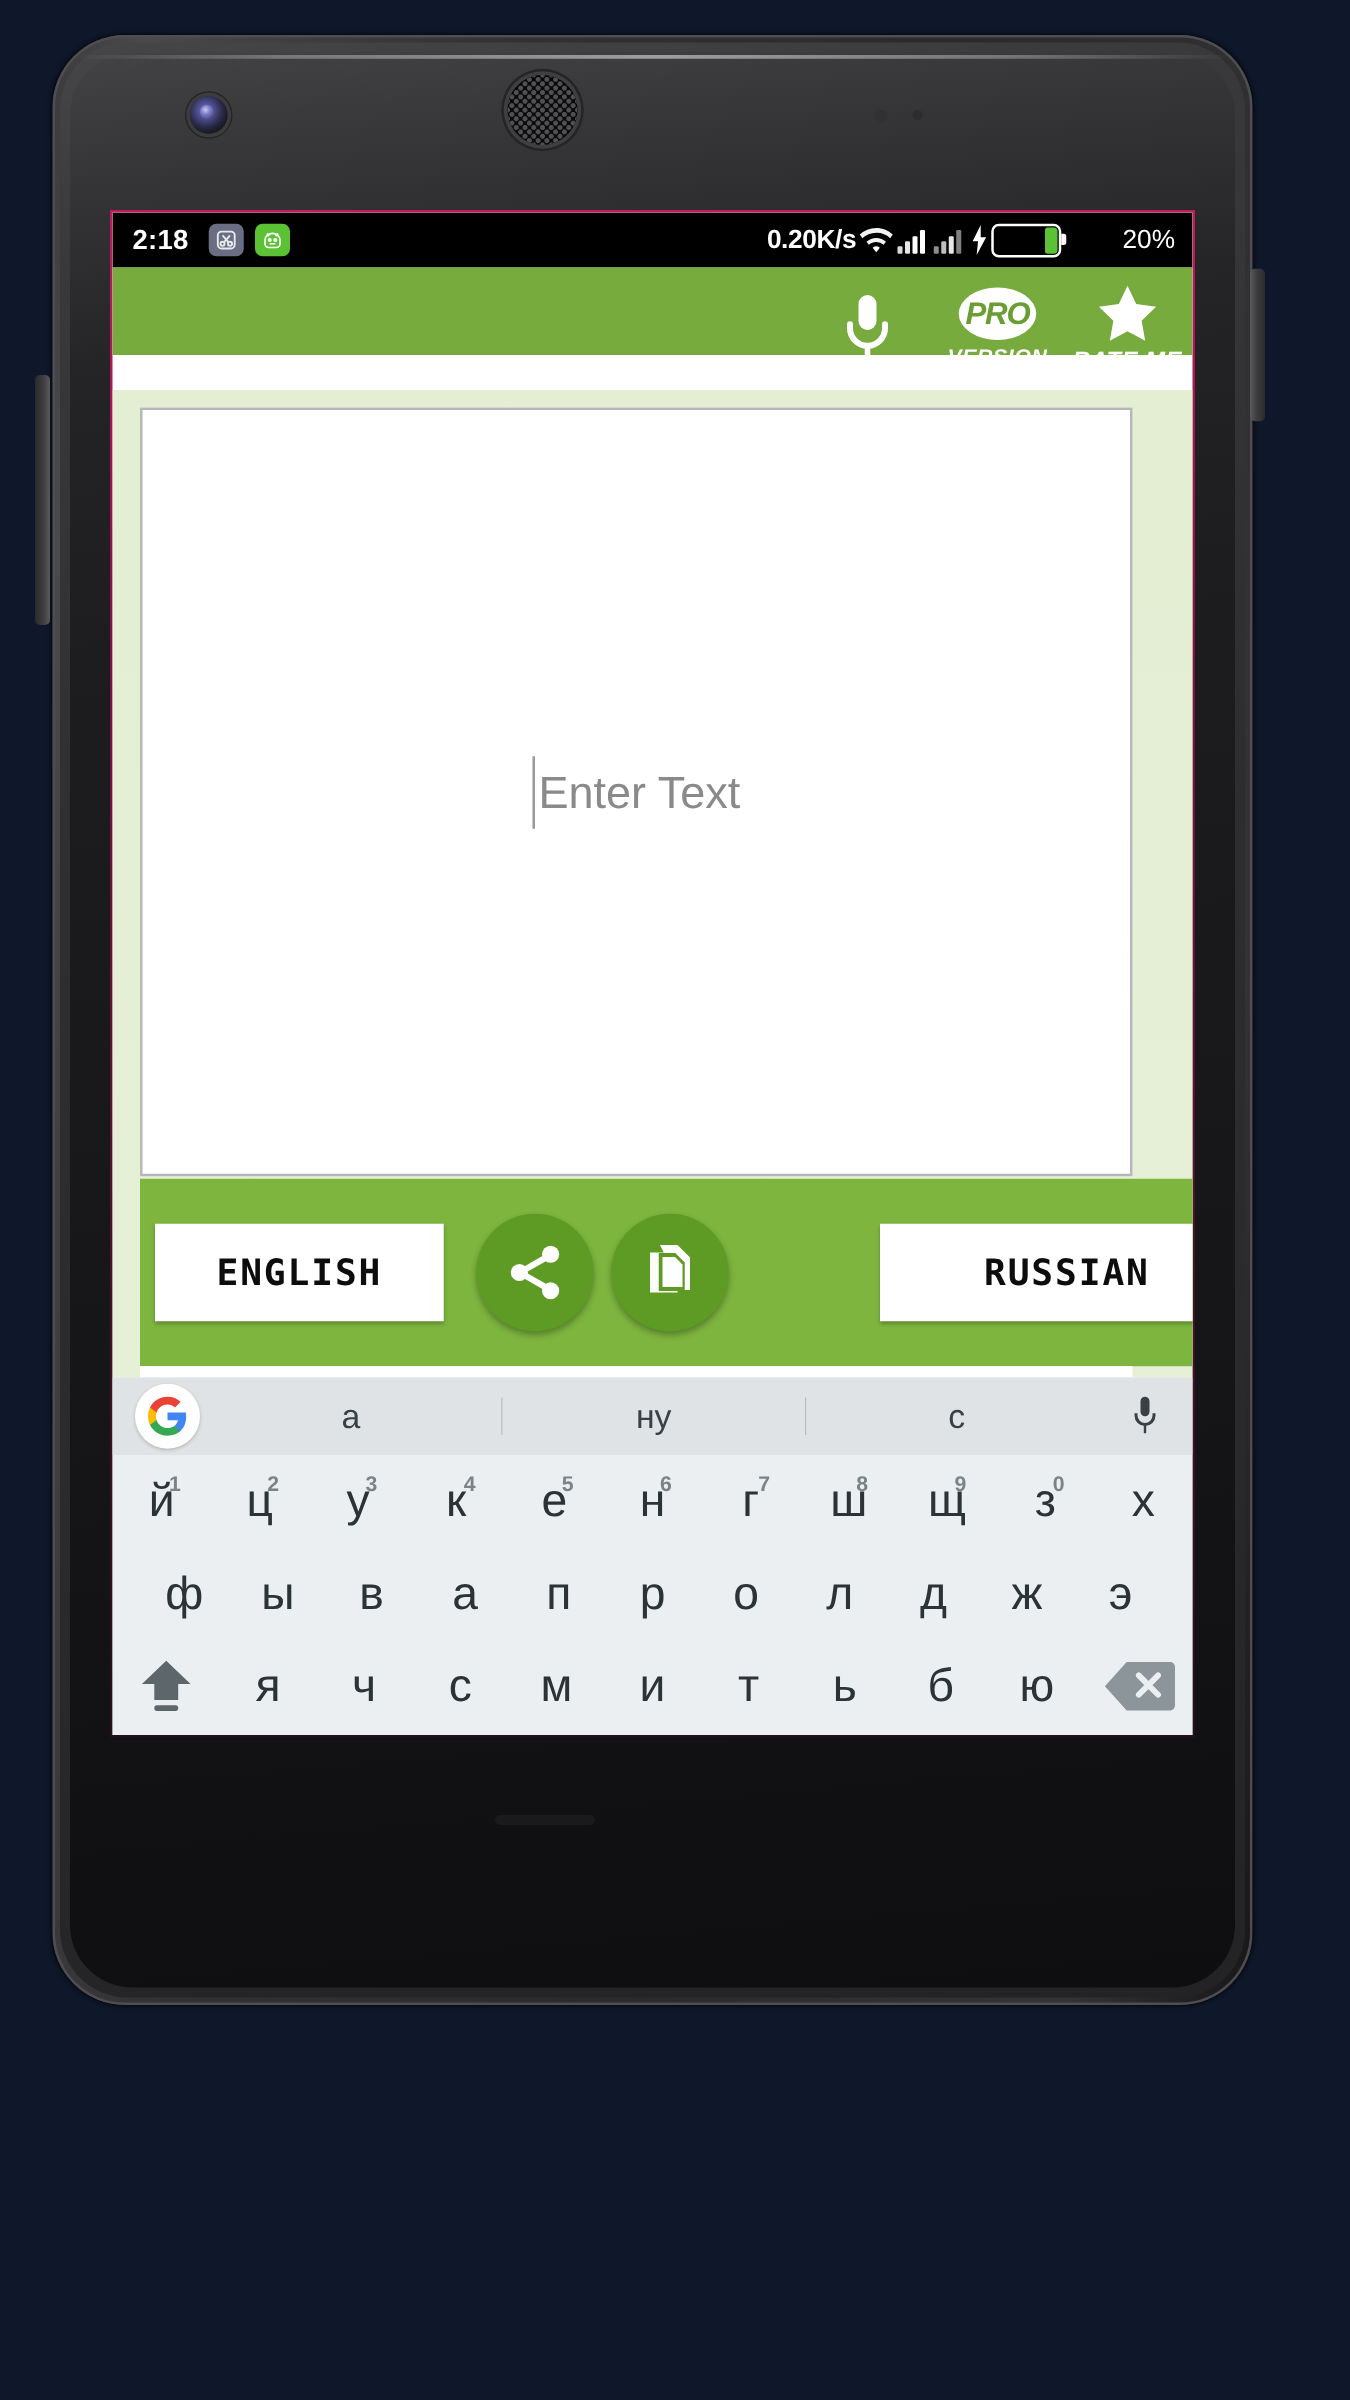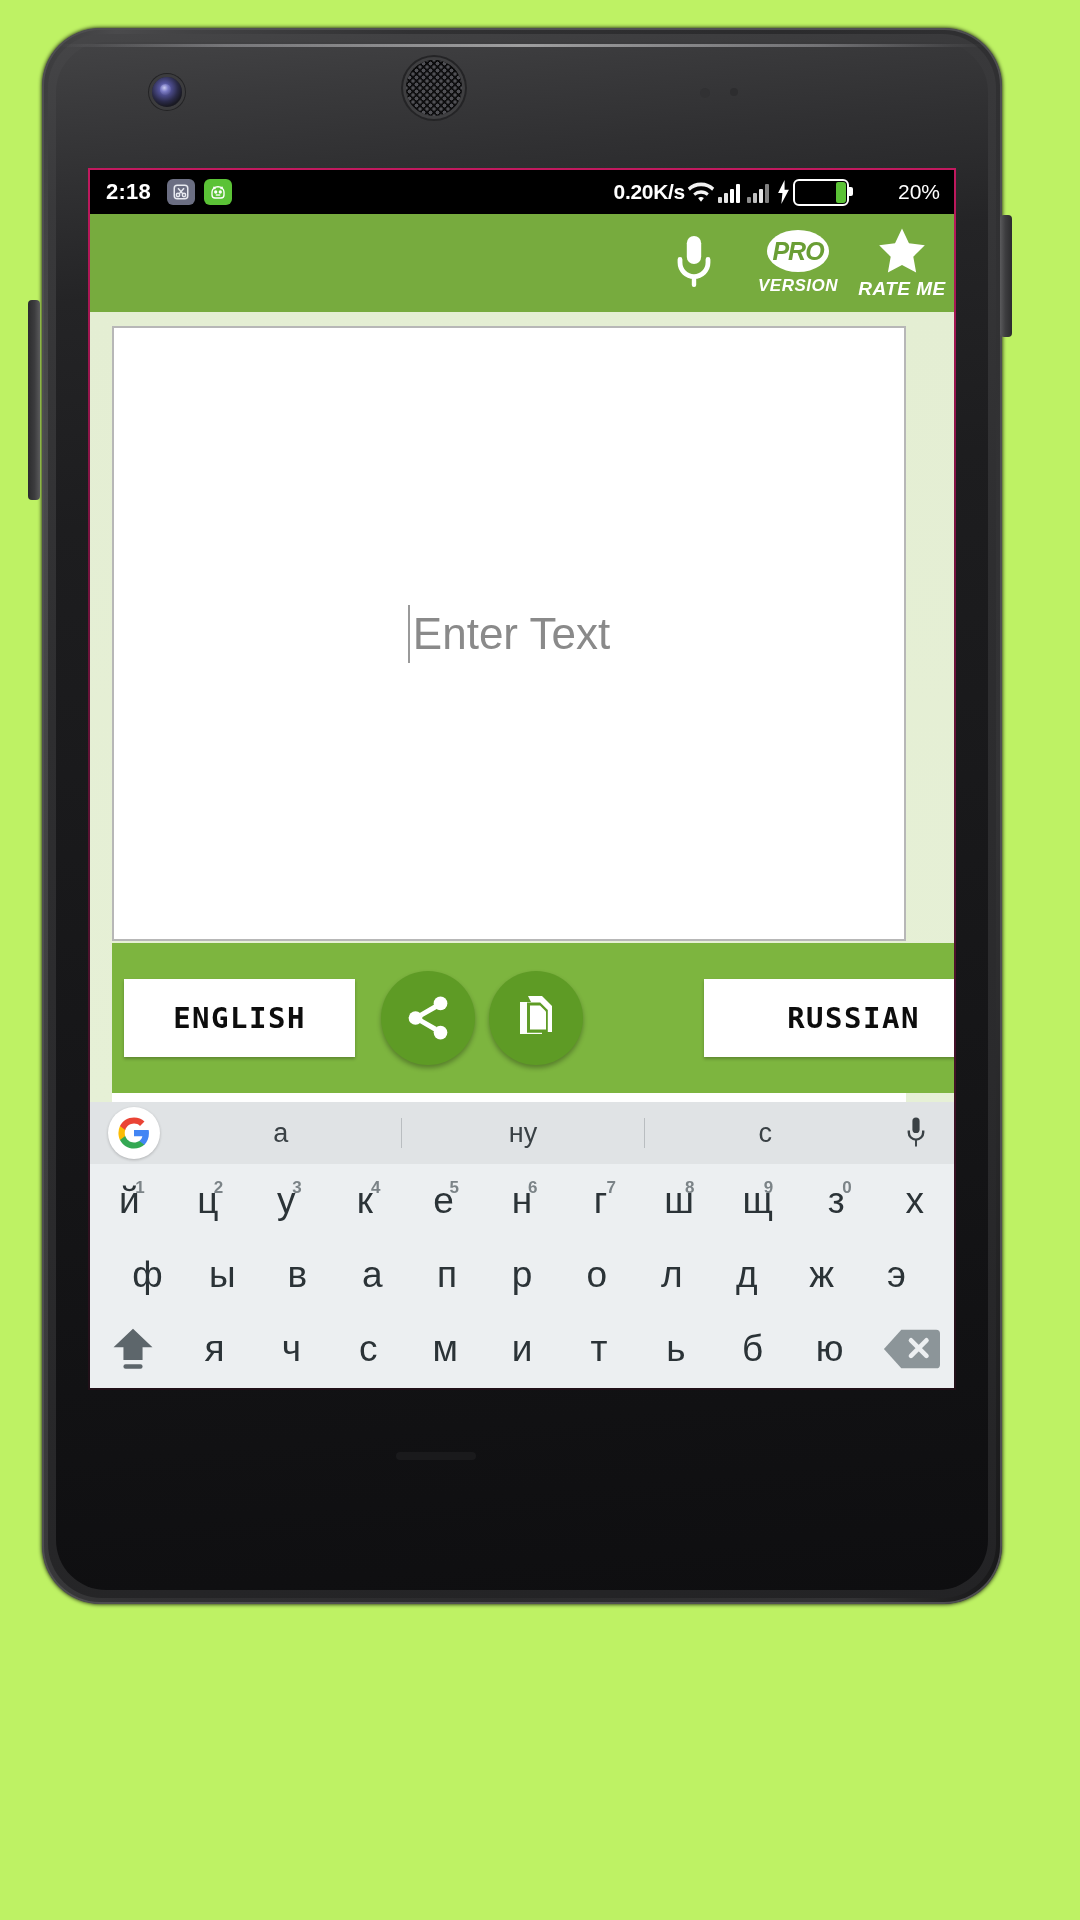--- a/index.html
+++ b/index.html
@@ -1,19 +1,19 @@
 <!DOCTYPE html>
 <html><head>
 <meta charset="utf-8">
 <style>
   html,body{margin:0;padding:0;background:#000;}
   body{width:1080px;height:1920px;overflow:hidden;font-family:"Liberation Sans",sans-serif;}
 
   
-  #device{position:absolute;left:0;top:0;width:1080px;height:1920px;background:#bef264;}
+  #device{position:absolute;left:0;top:0;width:1080px;height:1920px;background:#0f172a;}
 
   .phone-body{
     position:absolute;left:42px;top:28px;width:960px;height:1576px;
     border-radius:58px;
     background:
       linear-gradient(100deg,#3a3a3c 0%,#4a4a4c 6%,#424244 12%,#313133 30%,#2b2b2d 60%,#333335 88%,#171718 100%);
     box-shadow:inset 0 0 0 2px #4e4e50, 0 0 4px #000;
   }
   .phone-inner{
     position:absolute;left:48px;top:34px;width:948px;height:1564px;
@@ -77,37 +77,37 @@
   .sb-badge.gray{background:#6b6e82;}
   .sb-badge.green{background:#5bc236;}
   .sb-right{margin-left:auto;display:flex;align-items:center;gap:1px;margin-right:14px;}
   .sb-speed{font-size:21px;font-weight:bold;letter-spacing:-.3px;}
   .bat{width:52px;height:23px;border:2.5px solid #fff;border-radius:6px;position:relative;display:flex;align-items:center;}
   .bat:after{content:"";position:absolute;right:-6px;top:6px;width:4px;height:9px;background:#fff;border-radius:0 2px 2px 0;}
   .bat-fill{position:absolute;right:1px;top:1px;bottom:1px;width:22%;background:#5bc236;border-radius:2px 3px 3px 2px;}
   .bat-pct{font-size:21px;font-weight:normal;margin-left:48px;}
 
   
-  .appbar{position:absolute;left:0;top:44px;width:864px;height:98px;background:#77ab3e;
+  .appbar{position:absolute;left:0;top:44px;width:864px;height:70px;background:#77ab3e;
     display:flex;justify-content:flex-end;}
   .appbar-item{display:flex;flex-direction:column;align-items:center;justify-content:center;
     width:104px;height:98px;color:#fff;}
   .pro-oval{width:62px;height:42px;border-radius:50%;background:#fff;display:flex;align-items:center;justify-content:center;
     color:#6a9e35;font-weight:bold;font-style:italic;font-size:25px;letter-spacing:-1px;}
   .pro-sub{font-size:17px;font-weight:bold;font-style:italic;letter-spacing:.5px;margin-top:4px;}
   .rate-sub{font-size:19px;font-weight:bold;font-style:italic;letter-spacing:.5px;margin-top:2px;}
 
   
   .appbody{position:absolute;left:0;top:142px;width:864px;height:790px;
     background:linear-gradient(180deg,#e4eed3 0%,#e6f0d6 100%);}
   .textcard{position:absolute;left:22px;top:14px;width:794px;height:615px;background:#fff;
     border:2px solid #b7b7b7;box-sizing:border-box;}
   .placeholder{position:absolute;left:0;top:0;width:100%;height:100%;
     display:flex;align-items:center;justify-content:center;
-    color:#8a8a8a;font-size:44px;font-weight:300;}
+    color:#8a8a8a;font-size:36px;font-weight:300;}
   .caret{display:inline-block;width:2px;height:58px;background:#9a9a9a;margin-right:3px;vertical-align:middle;}
 
   .langbar{position:absolute;left:22px;top:631px;width:869px;height:150px;background:#7db53f;
     display:flex;align-items:center;}
   .langbtn{width:231px;height:78px;background:#fff;display:flex;align-items:center;justify-content:center;
     box-shadow:0 2px 3px rgba(0,0,0,.25);}
   .langbtn span{font-size:29px;font-weight:bold;letter-spacing:1.5px;color:#0d0d0d;font-family:"DejaVu Sans Mono",monospace;}
   .lang-left{margin-left:12px;}
   .lang-right{margin-left:auto;margin-right:12px;padding-left:34px;}
   .circbtn{width:94px;height:94px;border-radius:50%;background:#5e9b25;display:flex;align-items:center;justify-content:center;

